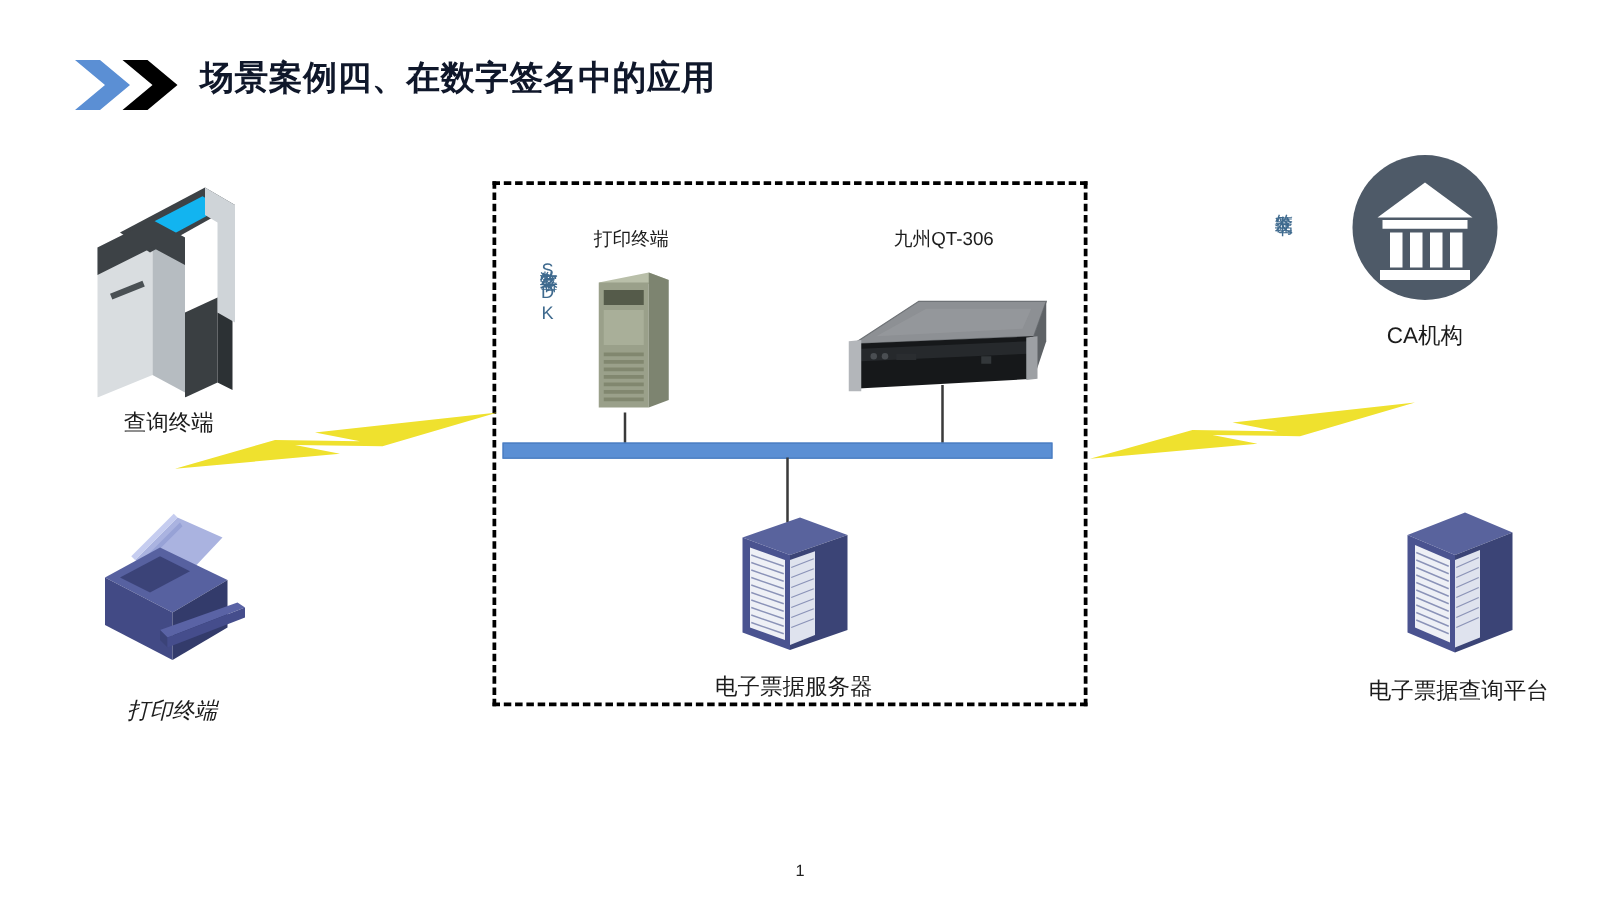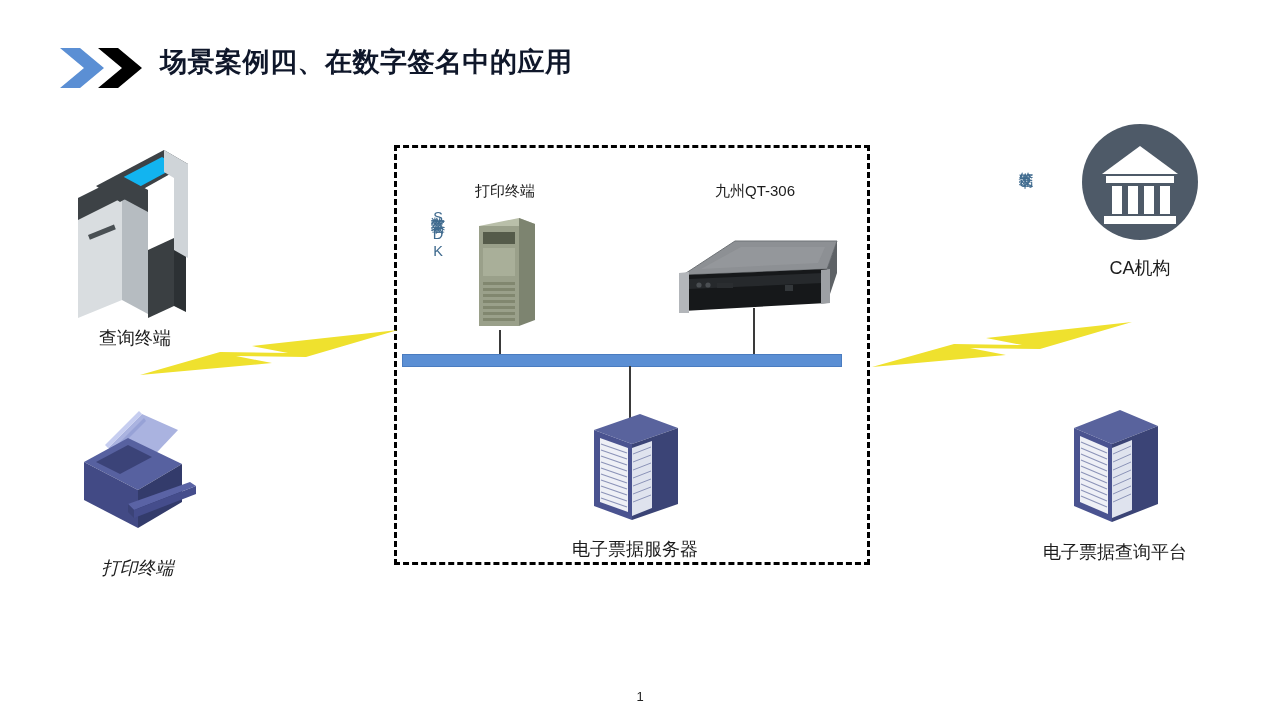--- a/index.html
+++ b/index.html
@@ -267,21 +267,21 @@
     <rect x="32" y="64" width="10" height="28" fill="#ffffff"></rect>
     <rect x="48" y="64" width="10" height="28" fill="#ffffff"></rect>
     <rect x="64" y="64" width="10" height="28" fill="#ffffff"></rect>
     <rect x="80" y="64" width="10" height="28" fill="#ffffff"></rect>
 
     <rect x="24" y="94" width="72" height="8" fill="#ffffff"></rect>
   </svg>
   <div class="node-caption" style="top:134px;">CA机构</div>
 </div>
 
-<div class="node" style="left:1040px; top:408px; width:150px; height:160px;">
+<div class="node" style="left:1092px; top:408px; width:150px; height:160px;">
   <svg width="110" height="125" viewBox="0 0 110 125" style="position:absolute; left:22px; top:0px;">
     <polygon points="12,20 58,2 96,18 50,36" fill="#59639d"></polygon>
     <polygon points="12,20 50,36 50,114 12,98" fill="#4a5390"></polygon>
     <polygon points="50,36 96,18 96,96 50,114" fill="#3b4476"></polygon>
     <polygon points="18,28 46,40 46,106 18,94" fill="#eef0f6"></polygon>
     <g stroke="#8b93b8" stroke-width="1.1" fill="none">
       <line x1="19" y1="34" x2="45" y2="45"></line>
       <line x1="19" y1="40" x2="45" y2="51"></line>
       <line x1="19" y1="46" x2="45" y2="57"></line>
       <line x1="19" y1="52" x2="45" y2="63"></line>

